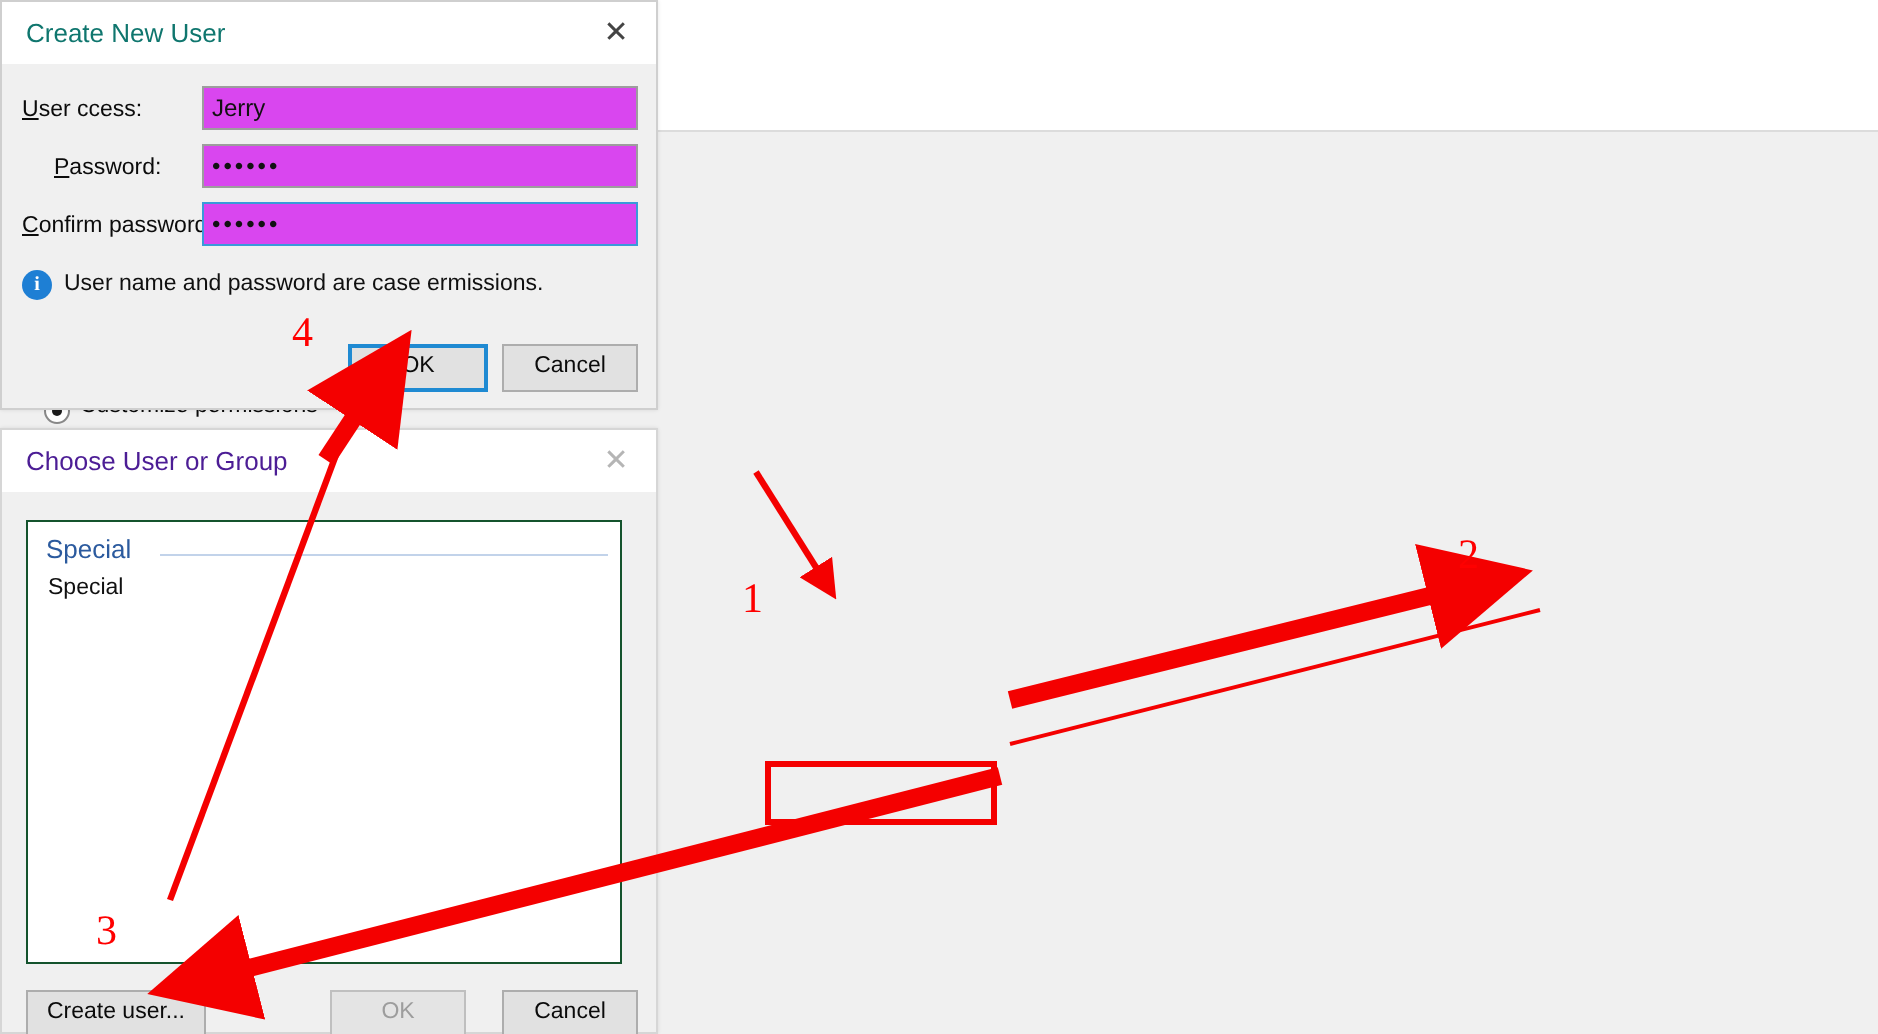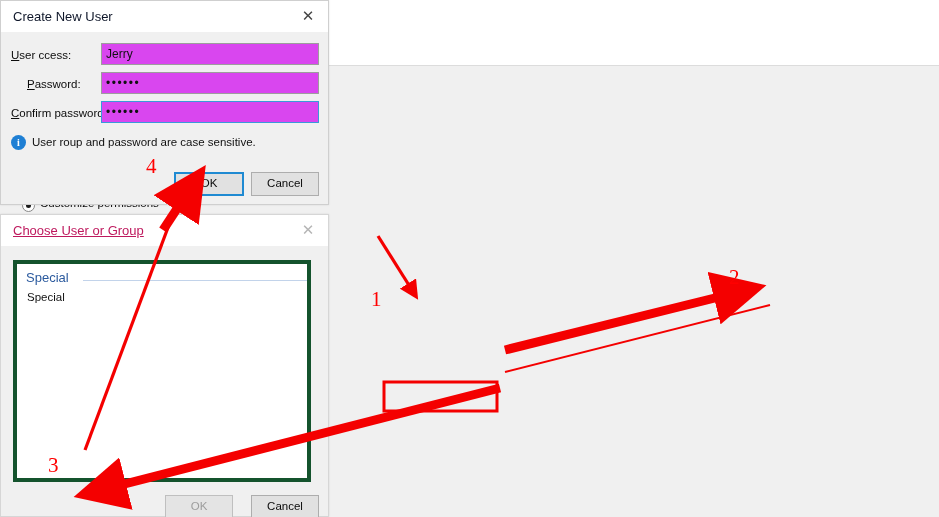--- a/index.html
+++ b/index.html
@@ -49,22 +49,22 @@
 
   .right-strip { position:absolute; left:922px; top:-4px; width:21px; height:525px; background:#ffffff; border-left:1px solid #e0e0e0;}
   .right-line1 { position:absolute; left:923px; top:47px; width:19px; height:1px; background:#dcdcdc;}
   .right-line2 { position:absolute; left:923px; top:70px; width:19px; height:1px; background:#dcdcdc;}
   .right-dark { position:absolute; left:923px; top:80px; width:19px; height:22px; background:linear-gradient(#7b7b7b,#636363); }
   .right-dash { position:absolute; left:930px; top:9px; width:8px; height:1px; background:#9b9b9b; }
 
   
   .dialog { position:absolute; background:#f0f0f0; border:1px solid #d3d3d3; box-shadow:0 0 2px rgba(0,0,0,.10); }
   .dlg-title-bar { position:absolute; left:0; top:0; right:0; height:31px; background:#ffffff; }
-  .dlg-title { position:absolute; left:12px; top:8px; font-size:13px; color:#0f172a; }
-  .dlg-title.grayed { color:#be185d;text-decoration:underline; }
+  .dlg-title { position:absolute; left:12px; top:8px; font-size:13px; color:#0f766e; }
+  .dlg-title.grayed { color:#4c1d95; }
   .dlg-close { position:absolute; right:0px; top:0px; width:40px; height:31px; color:#444; font-size:15px; text-align:center; line-height:31px; font-family:"DejaVu Sans", sans-serif; cursor:default; }
   .dlg-close.grayed { color:#b5b5b5; }
 
   
   #dlg-create-user { left:0px; top:0px; width:329px; height:205px; background:#f0f0f0; border-color:#cfcfcf; }
   #dlg-create-user .dlg-body { position:absolute; left:0; top:31px; right:0; bottom:0; background:#f0f0f0; }
   .fld-label { position:absolute; font-size:11.5px; color:#0c0c0c; }
   .fld-input { position:absolute; background:#d946ef; border:1px solid #9d9d9d; height:22px; padding:0 4px;
                font-size:12px; color:#111; line-height:21px; overflow:hidden; white-space:nowrap; }
   .fld-input.focused { border:1px solid #3a9ad9; }
@@ -77,21 +77,21 @@
   .btn { position:absolute; background:#e1e1e1; border:1px solid #adadad; height:23px;
          font-size:11.5px; color:#0b0b0b; text-align:center; line-height:21px; }
   .btn.primary { border:2px solid #1f8ad2; background:#e1e1e1; line-height:19px; }
   .btn.disabled { color:#9d9d9d; border-color:#bfbfbf; background:#e4e4e4; }
 
   u.ak { text-decoration:underline; }
 
   
   #dlg-choose { left:0px; top:214px; width:329px; height:303px; border-color:#d6d6d6; }
   #dlg-choose .dlg-body { position:absolute; left:0; top:31px; right:0; bottom:0; background:#f0f0f0; }
-  .list-box { position:absolute; background:#ffffff; border:4px solid #14532d; }
+  .list-box { position:absolute; background:#ffffff; border:1px solid #14532d; }
   .grp-head { position:absolute; font-size:13px; color:#2b5a9e; }
   .grp-rule { position:absolute; height:1px; background:#c2d3ea; }
   .grp-item { position:absolute; font-size:11.5px; color:#111; }
 
   
   #dlg-repo { left:358px; top:180px; width:162px; height:337px; background:#f0f0f0; border:1px solid #d0d0d0; }
   #dlg-repo .wiz-head { position:absolute; left:0; top:0; width:100%; height:66px; background:#ffffff; border-bottom:1px solid #dcdcdc; }
   .wiz-title { position:absolute; left:10px; top:8px; font-size:13px; color:#8c8c8c; }
   .wiz-h1 { position:absolute; left:22px; top:30px; font-size:12px; font-weight:bold; color:#0b0b0b; white-space:nowrap; }
   .wiz-h2 { position:absolute; left:36px; top:48px; font-size:11.5px; color:#0b0b0b; white-space:nowrap; }
@@ -237,20 +237,23 @@
       <div class="dlg-title grayed">Choose User or Group</div>
       <div class="dlg-close grayed">✕</div>
     </div>
     <div class="dlg-body">
       <div class="list-box" style="left:12px; top:14px; width:298px; height:222px;">
         <div class="grp-head" style="left:9px; top:6px;">Special</div>
         <div class="grp-rule" style="left:66px; top:16px; width:224px;"></div>
         <div class="grp-item" style="left:10px; top:27px;">Special</div>
       </div>
 
+      <div class="btn" style="left:12px; top:249px; width:90px;">
+        <span>Create user...</span>
+      </div>
       <div class="btn disabled" style="left:164px; top:249px; width:68px;">
         <span>OK</span>
       </div>
       <div class="btn" style="left:250px; top:249px; width:68px;">
         <span>Cancel</span>
       </div>
     </div>
   </div>
 
   <div class="dialog" id="dlg-create-user">
@@ -262,21 +265,21 @@
       <div class="fld-label" style="left:10px; top:17px;"><u class="ak">U</u><span>ser ccess:</span></div>
       <div class="fld-input" style="left:100px; top:11px; width:218px;">Jerry</div>
 
       <div class="fld-label" style="left:10px; top:46px;padding-left:16px;"><u class="ak">P</u><span>assword:</span></div>
       <div class="fld-input pw-dots" style="left:100px; top:40px; width:218px;">••••••</div>
 
       <div class="fld-label" style="left:10px; top:75px;"><u class="ak">C</u><span>onfirm password:</span></div>
       <div class="fld-input pw-dots focused" style="left:100px; top:69px; width:218px;">••••••</div>
 
       <div class="info-ico" style="left:10px; top:103px;">i</div>
-      <div class="info-txt" style="left:31px; top:104px;">User roup and password are case sensitive.</div>
+      <div class="info-txt" style="left:31px; top:104px;">User name and password are case ermissions.</div>
 
       <div class="btn primary" style="left:173px; top:140px; width:70px; height:24px;">
         <span>OK</span>
       </div>
       <div class="btn" style="left:250px; top:140px; width:68px; height:24px;">
         <span>Cancel</span>
       </div>
     </div>
   </div>
 

